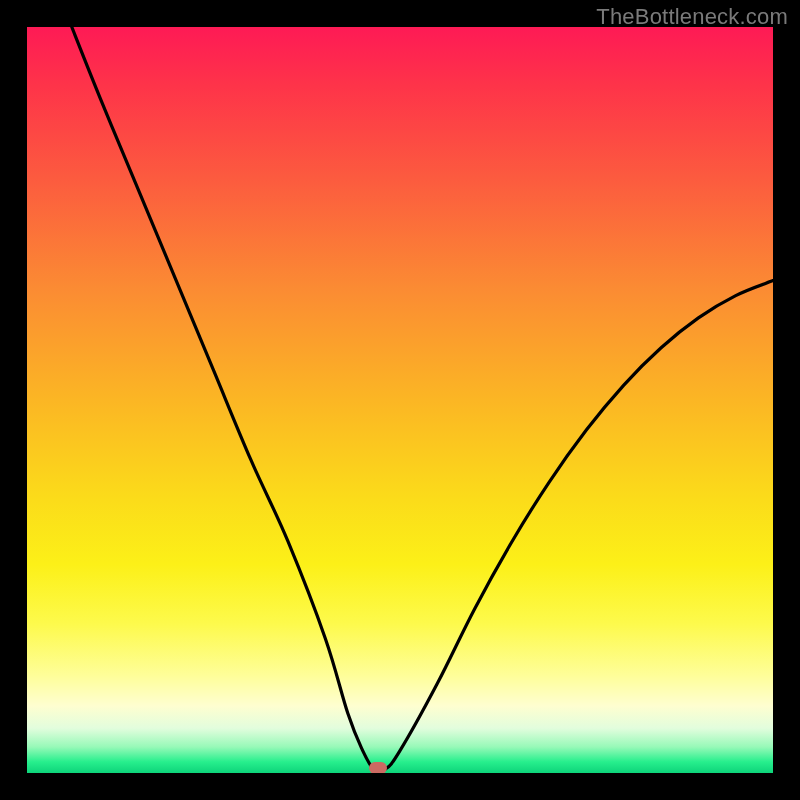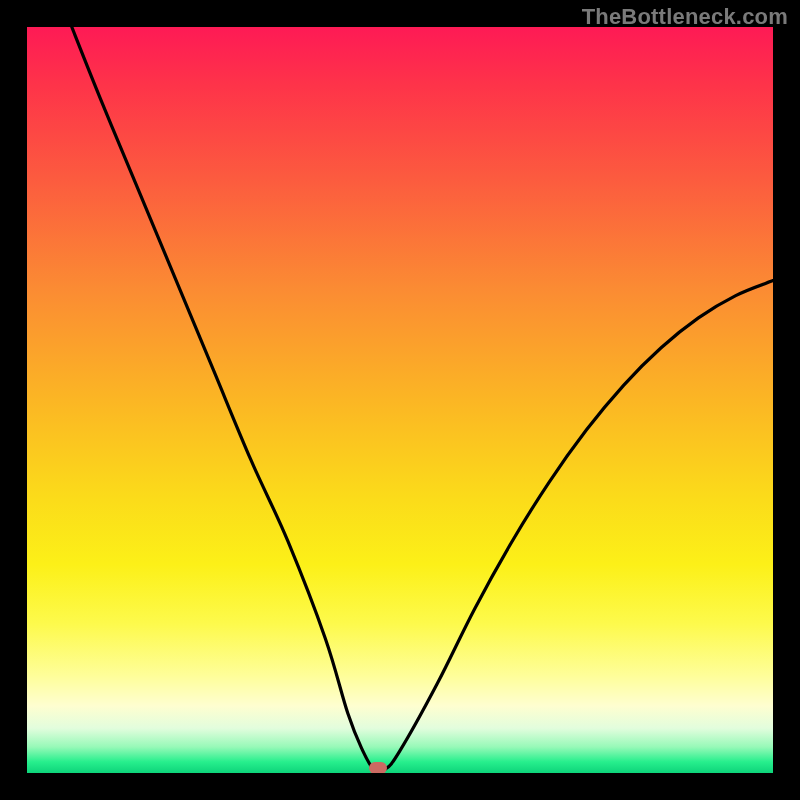--- a/index.html
+++ b/index.html
@@ -18,21 +18,21 @@
     width: 800px;
     height: 800px;
     background: #000;
   }
   .watermark {
     position: absolute;
     top: 4px;
     right: 12px;
     color: #7a7a7a;
     font-size: 22px;
-    font-weight: 700;
+    font-weight: 400;
     letter-spacing: 0.2px;
     z-index: 10;
   }
   .plot {
     position: absolute;
     left: 27px;
     top: 27px;
     width: 746px;
     height: 746px;
     overflow: hidden;

